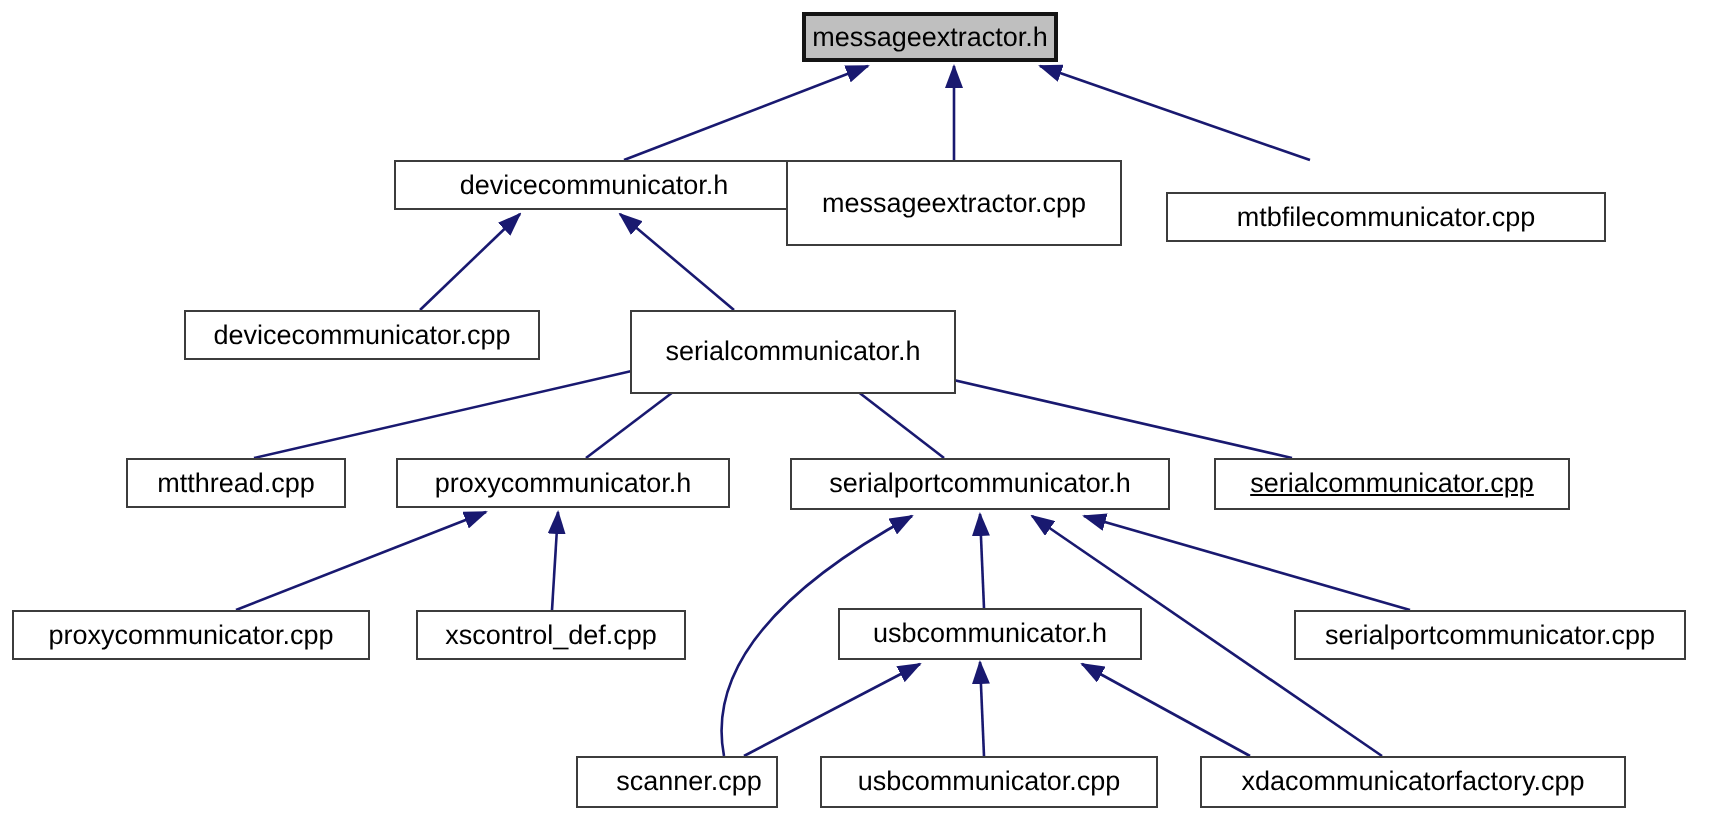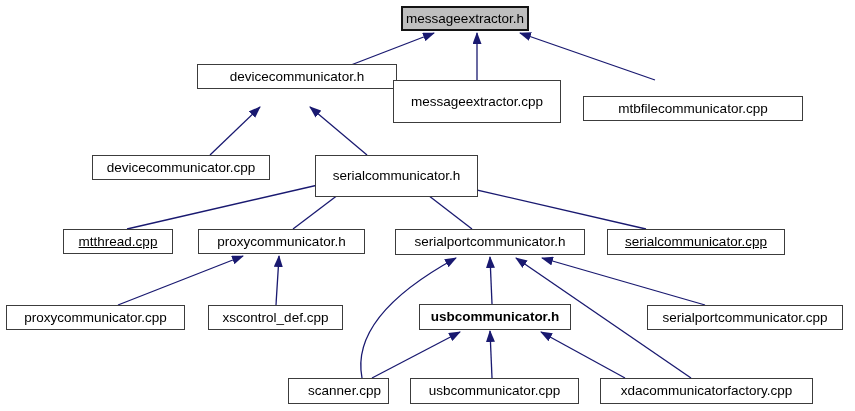--- a/index.html
+++ b/index.html
@@ -67,30 +67,30 @@
         <path d="M705,305 L542,258" fill="none" stroke="#191970" stroke-width="1.3" marker-end="url(#arrowhead)"></path>
         <path d="M362,378 Q350,316 456,258" fill="none" stroke="#191970" stroke-width="1.3" marker-end="url(#arrowhead)"></path>
         <path d="M691,378 L516,258" fill="none" stroke="#191970" stroke-width="1.3" marker-end="url(#arrowhead)"></path>
         <path d="M372,378 L460,332" fill="none" stroke="#191970" stroke-width="1.3" marker-end="url(#arrowhead)"></path>
         <path d="M492,378 L490,331" fill="none" stroke="#191970" stroke-width="1.3" marker-end="url(#arrowhead)"></path>
         <path d="M625,378 L541,332" fill="none" stroke="#191970" stroke-width="1.3" marker-end="url(#arrowhead)"></path>
       </g>
   </svg>
   <div id="node-layer">
       <div class="gnode highlight" style="left: 401px; top: 6px; width: 128px; height: 25px;">messageextractor.h</div>
-      <div class="gnode" style="left: 197px; top: 64px; width: 200px; height: 25px;">devicecommunicator.h</div>
+      <div class="gnode" style="left: 197px; top: 80px; width: 200px; height: 25px;">devicecommunicator.h</div>
       <div class="gnode" style="left: 393px; top: 80px; width: 168px; height: 43px;">messageextractor.cpp</div>
       <div class="gnode" style="left: 583px; top: 96px; width: 220px; height: 25px;">mtbfilecommunicator.cpp</div>
       <div class="gnode" style="left: 92px; top: 155px; width: 178px; height: 25px;">devicecommunicator.cpp</div>
       <div class="gnode" style="left: 302px; top: 155px; width: 163px; height: 42px; margin-left: 13px;">serialcommunicator.h</div>
-      <div class="gnode" style="left: 63px; top: 229px; width: 110px; height: 25px; text-decoration: underline;">mtthread.cpp</div>
+      <div class="gnode" style="left: 63px; top: 229px; width: 110px; height: 25px;">mtthread.cpp</div>
       <div class="gnode" style="left: 198px; top: 229px; width: 167px; height: 25px;">proxycommunicator.h</div>
       <div class="gnode" style="left: 395px; top: 229px; width: 190px; height: 26px;">serialportcommunicator.h</div>
       <div class="gnode" style="left: 607px; top: 229px; width: 178px; height: 26px; text-decoration: underline;">serialcommunicator.cpp</div>
       <div class="gnode" style="left: 6px; top: 305px; width: 179px; height: 25px;">proxycommunicator.cpp</div>
       <div class="gnode" style="left: 208px; top: 305px; width: 135px; height: 25px;">xscontrol_def.cpp</div>
-      <div class="gnode" style="left: 419px; top: 304px; width: 152px; height: 26px; font-weight: bold;">usbcommunicator.h</div>
+      <div class="gnode" style="left: 419px; top: 304px; width: 152px; height: 26px;">usbcommunicator.h</div>
       <div class="gnode" style="left: 647px; top: 305px; width: 196px; height: 25px;">serialportcommunicator.cpp</div>
       <div class="gnode" style="left: 288px; top: 378px; width: 101px; height: 26px; padding-left: 12px;">scanner.cpp</div>
       <div class="gnode" style="left: 410px; top: 378px; width: 169px; height: 26px;">usbcommunicator.cpp</div>
       <div class="gnode" style="left: 600px; top: 378px; width: 213px; height: 26px;">xdacommunicatorfactory.cpp</div>
     </div>
 </div>
 
 </body></html>

